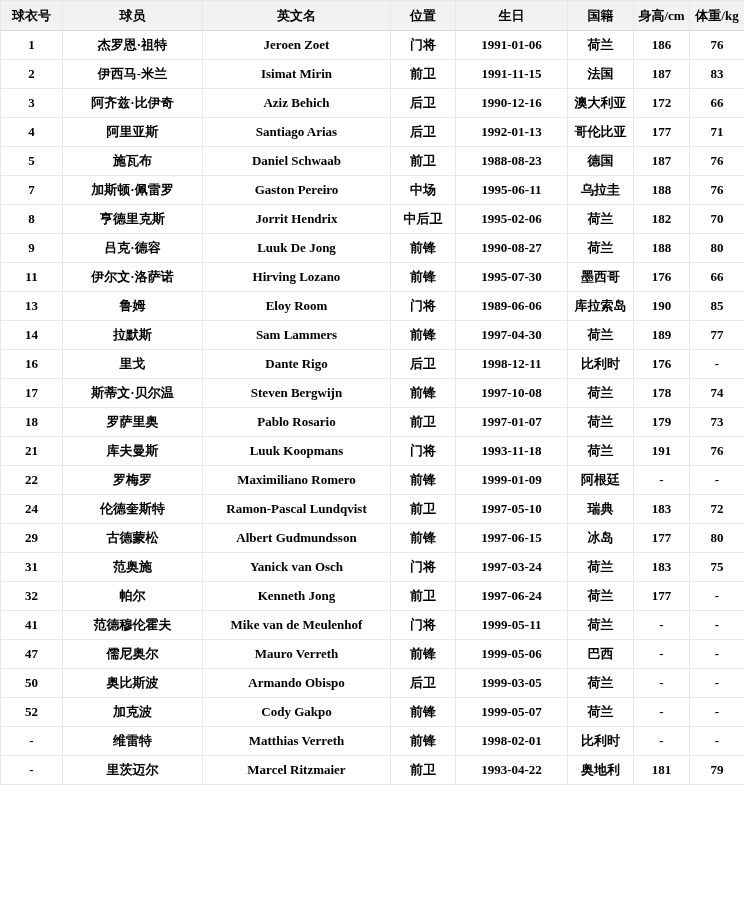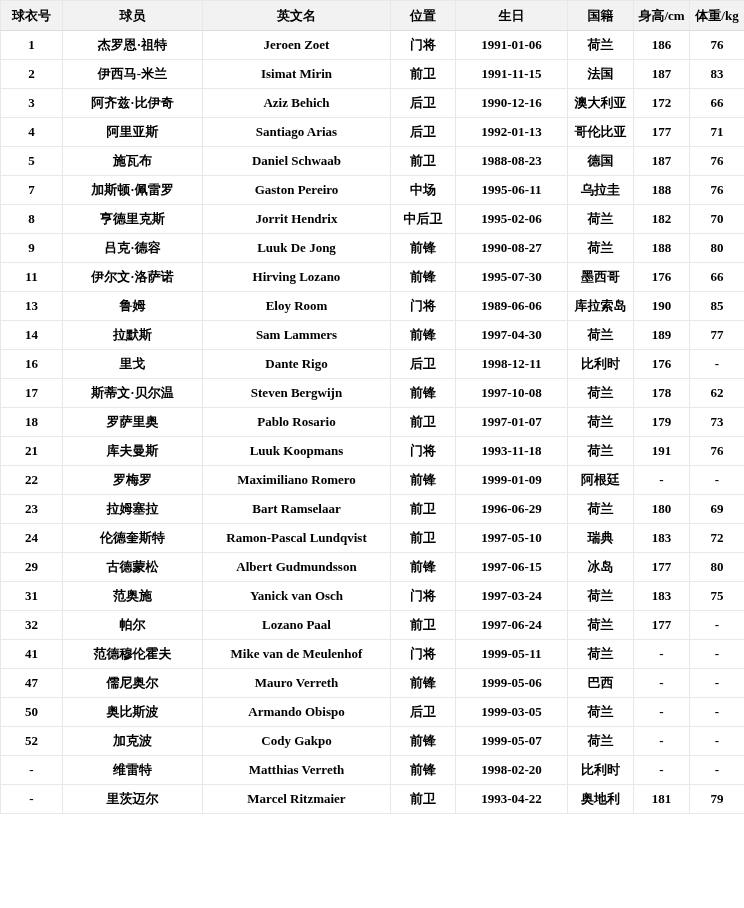--- a/index.html
+++ b/index.html
@@ -196,21 +196,21 @@
         <td>-</td>
       </tr>
       <tr>
         <td>17</td>
         <td>斯蒂文·贝尔温</td>
         <td>Steven Bergwijn</td>
         <td>前锋</td>
         <td>1997-10-08</td>
         <td>荷兰</td>
         <td>178</td>
-        <td>62</td>
+        <td>74</td>
       </tr>
       <tr>
         <td>18</td>
         <td>罗萨里奥</td>
         <td>Pablo Rosario</td>
         <td>前卫</td>
         <td>1997-01-07</td>
         <td>荷兰</td>
         <td>179</td>
         <td>73</td>
@@ -227,30 +227,20 @@
       </tr>
       <tr>
         <td>22</td>
         <td>罗梅罗</td>
         <td>Maximiliano Romero</td>
         <td>前锋</td>
         <td>1999-01-09</td>
         <td>阿根廷</td>
         <td>-</td>
         <td>-</td>
-      </tr>
-      <tr>
-        <td>23</td>
-        <td>拉姆塞拉</td>
-        <td>Bart Ramselaar</td>
-        <td>前卫</td>
-        <td>1996-06-29</td>
-        <td>荷兰</td>
-        <td>180</td>
-        <td>69</td>
       </tr>
       <tr>
         <td>24</td>
         <td>伦德奎斯特</td>
         <td>Ramon-Pascal Lundqvist</td>
         <td>前卫</td>
         <td>1997-05-10</td>
         <td>瑞典</td>
         <td>183</td>
         <td>72</td>
@@ -271,21 +261,21 @@
         <td>Yanick van Osch</td>
         <td>门将</td>
         <td>1997-03-24</td>
         <td>荷兰</td>
         <td>183</td>
         <td>75</td>
       </tr>
       <tr>
         <td>32</td>
         <td>帕尔</td>
-        <td>Lozano Paal</td>
+        <td>Kenneth Jong</td>
         <td>前卫</td>
         <td>1997-06-24</td>
         <td>荷兰</td>
         <td>177</td>
         <td>-</td>
       </tr>
       <tr>
         <td>41</td>
         <td>范德穆伦霍夫</td>
         <td>Mike van de Meulenhof</td>
@@ -323,21 +313,21 @@
         <td>1999-05-07</td>
         <td>荷兰</td>
         <td>-</td>
         <td>-</td>
       </tr>
       <tr>
         <td>-</td>
         <td>维雷特</td>
         <td>Matthias Verreth</td>
         <td>前锋</td>
-        <td>1998-02-20</td>
+        <td>1998-02-01</td>
         <td>比利时</td>
         <td>-</td>
         <td>-</td>
       </tr>
       <tr>
         <td>-</td>
         <td>里茨迈尔</td>
         <td>Marcel Ritzmaier</td>
         <td>前卫</td>
         <td>1993-04-22</td>

